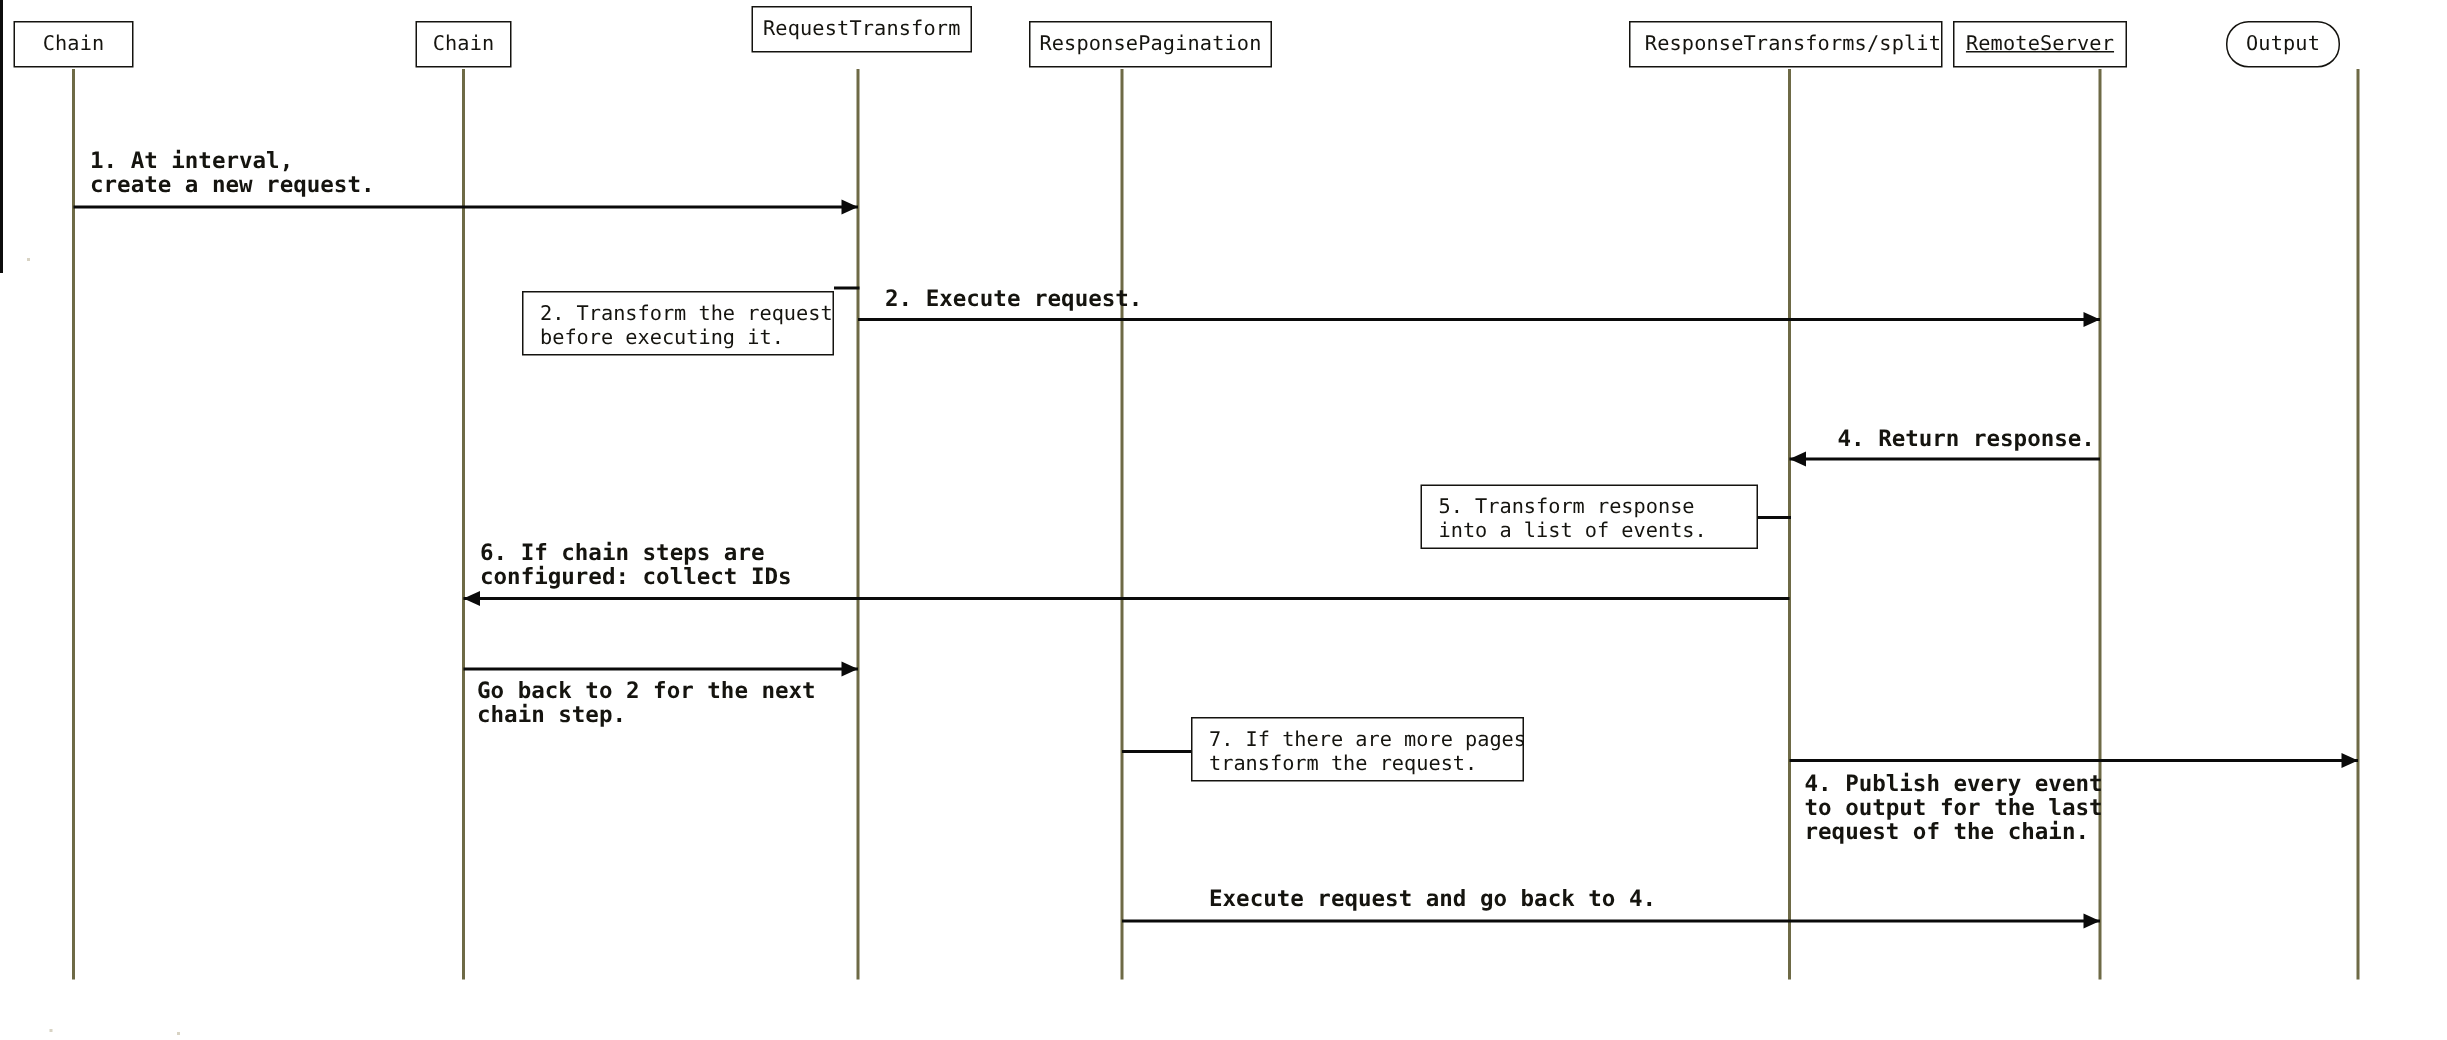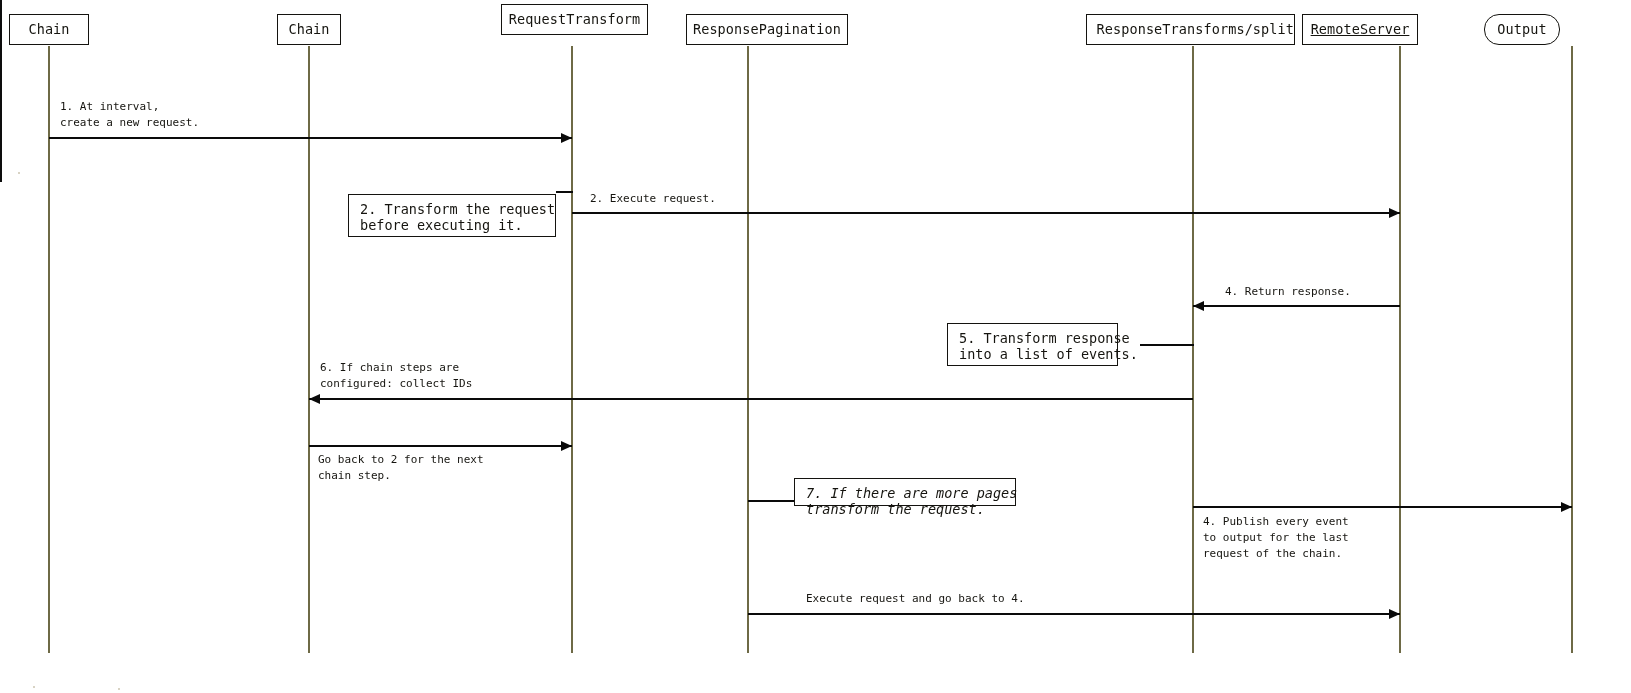--- a/index.html
+++ b/index.html
@@ -76,25 +76,26 @@
   }
   .arrowhead.left {
     border-top: 5px solid transparent;
     border-bottom: 5px solid transparent;
     border-right: 11px solid #0a0a0a;
   }
 
   
   .msg-label {
     position: absolute;
-    font-size: 11px;
+    font-size: 15px;
     line-height: 16px;
     white-space: pre;
     color: #15140f;
     z-index: 4;
+    font-weight: bold;
   }
 
   
   .note {
     position: absolute;
     box-sizing: border-box;
     border: 1.5px solid #14130f;
     background: #ffffff;
     font-size: 13.5px;
     line-height: 16px;
@@ -189,20 +190,20 @@
       <div class="msg-line" style="left: 748px; top: 613px; width: 652px; background: rgb(10, 10, 10);"></div>
       <div class="arrowhead right" style="top: 609px; left: 1389px;"></div>
       <div class="msg-label" style="left: 766px; top: 591px; margin-left: 40px;">Execute request and go back to 4.</div>
     </div>
 
   <div id="notes-layer">
       <div class="note-stem" style="left: 556px; top: 191px; width: 17px; background: rgb(10, 10, 10);"></div>
       <div class="note" style="left: 348px; top: 170px; width: 208px; height: 43px; margin-top: 24px;">2. Transform the request
 before executing it.</div>
       <div class="note-stem" style="left: 1140px; top: 344px; width: 54px; background: rgb(10, 10, 10);"></div>
-      <div class="note" style="left: 947px; top: 323px; width: 171px; height: 43px;">5. Transform response
+      <div class="note" style="left: 947px; top: 323px; width: 225px; height: 43px;">5. Transform response
 into a list of events.</div>
       <div class="note-stem" style="left: 748px; top: 500px; width: 47px; background: rgb(10, 10, 10);"></div>
-      <div class="note" style="left: 794px; top: 478px; width: 222px; height: 28px; font-style: italic;">7. If there are more pages
+      <div class="note" style="left: 794px; top: 478px; width: 222px; height: 43px;">7. If there are more pages
 transform the request.</div>
     </div>
 
 </div>
 
 </body></html>

